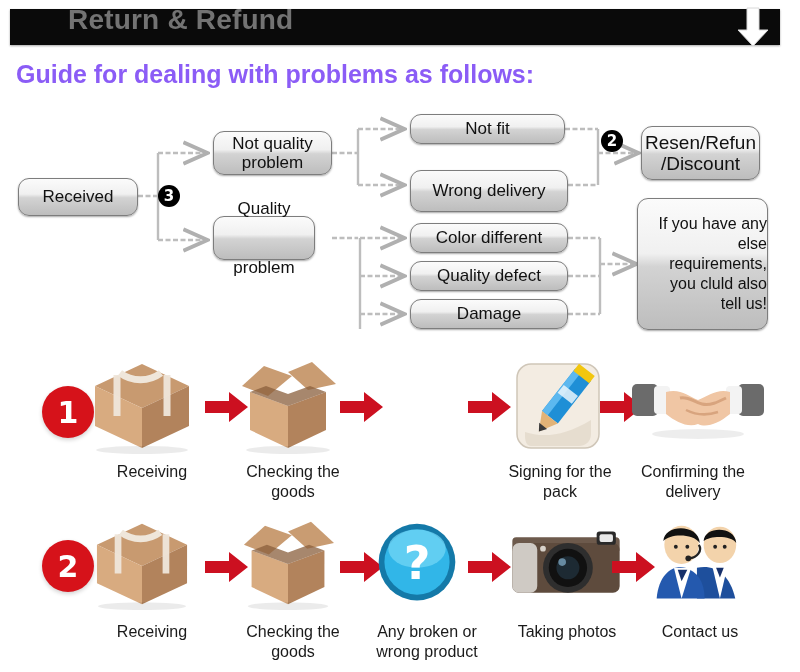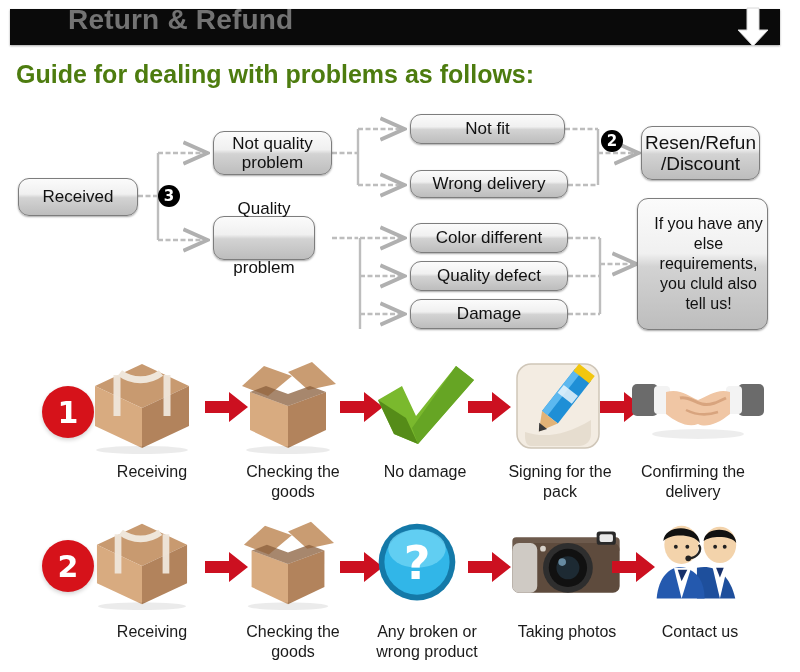--- a/index.html
+++ b/index.html
@@ -24,21 +24,21 @@
     letter-spacing:.2px;
     font-family:"Liberation Sans", sans-serif;
   }
   #header-arrow{
     position:absolute;left:735px;top:6px;width:36px;height:42px;
   }
 
   
   #guide-heading{
     position:absolute;left:16px;top:60px;
-    color:#4d7c0f;
+    color:#8b5cf6;
     font-size:25px;font-weight:bold;
     white-space:nowrap;
   }
 
   
   #flowchart{
     position:absolute;left:0;top:100px;width:800px;height:240px;
   }
   #flow-svg{position:absolute;left:0;top:0;}
   .fbox{
@@ -47,21 +47,21 @@
     border:1.6px solid #7d7d7d;
     border-radius:11px;
     box-shadow:0 1px 2px rgba(0,0,0,.35);
     display:flex;align-items:center;justify-content:center;
     text-align:center;
     color:#111;
     font-size:17px;
     line-height:1.12;
     box-sizing:border-box;
   }
-  .fbox.left-al{justify-content:flex-start;text-align:center;padding-left:12px;line-height:1.25;}
+  .fbox.left-al{justify-content:flex-start;text-align:right;padding-left:12px;line-height:1.25;}
   .badge{
     position:absolute;
     width:22px;height:22px;border-radius:50%;
     background:#000;color:#fff;
     font-size:15px;font-weight:bold;
     display:flex;align-items:center;justify-content:center;
     font-family:"DejaVu Sans", sans-serif;
   }
 
   
@@ -152,21 +152,21 @@
     <span>problem</span>
   </div>
   <div class="fbox" style="left:213px;top:116px;width:102px;height:44px;flex-direction:column;gap:39px;">
     <span>Quality</span>
     <span>problem</span>
   </div>
 
   <div class="fbox" style="left:410px;top:14px;width:155px;height:30px;">
     <span>Not fit</span>
   </div>
-  <div class="fbox" style="left:410px;top:70px;width:158px;height:28px;">
+  <div class="fbox" style="left:410px;top:70px;width:158px;height:42px;">
     <span>Wrong delivery</span>
   </div>
   <div class="fbox" style="left:410px;top:123px;width:158px;height:30px;text-align:right;">
     <span>Color different</span>
   </div>
   <div class="fbox" style="left:410px;top:161px;width:158px;height:30px;">
     <span>Quality defect</span>
   </div>
   <div class="fbox" style="left:410px;top:199px;width:158px;height:30px;">
     <span>Damage</span>
@@ -219,30 +219,20 @@
         <ellipse cx="60" cy="92" rx="42" ry="4" fill="#000" opacity=".08"></ellipse>
       </svg>
     </div>
     <div class="cap">Checking the goods</div>
   </div>
 
   <svg class="ra" style="left:340px;top:40px;" viewBox="0 0 44 34">
     <polygon points="0,11 24,11 24,2 43,17 24,32 24,23 0,23" fill="#cc1020"></polygon>
   </svg>
 
-  <div class="step" style="left:360px;top:8px;">
-    <div class="art">
-      <svg width="120" height="96" viewBox="0 0 120 96">
-        <polygon points="18,42 42,28 56,58 96,8 114,22 58,86 34,76" fill="#7ab92d"></polygon>
-        <polygon points="18,42 34,76 58,86 46,60" fill="#558c18"></polygon>
-        <polygon points="96,8 114,22 58,86 52,70" fill="#66a524"></polygon>
-      </svg>
-    </div>
-    <div class="cap">No damage</div>
-  </div>
 
   <svg class="ra" style="left:468px;top:40px;" viewBox="0 0 44 34">
     <polygon points="0,11 24,11 24,2 43,17 24,32 24,23 0,23" fill="#cc1020"></polygon>
   </svg>
 
   <div class="step" style="left:495px;top:8px;">
     <div class="art">
       <svg width="110" height="96" viewBox="0 0 110 96">
         <rect x="22" y="6" width="82" height="84" rx="14" fill="#f3ece2" stroke="#cfc6b8" stroke-width="1.5"></rect>
         <path d="M30,74 C48,80 70,78 96,62 L96,76 C96,84 90,88 84,88 L36,88 C32,88 30,84 30,78 Z" fill="#e6ddcf"></path>

